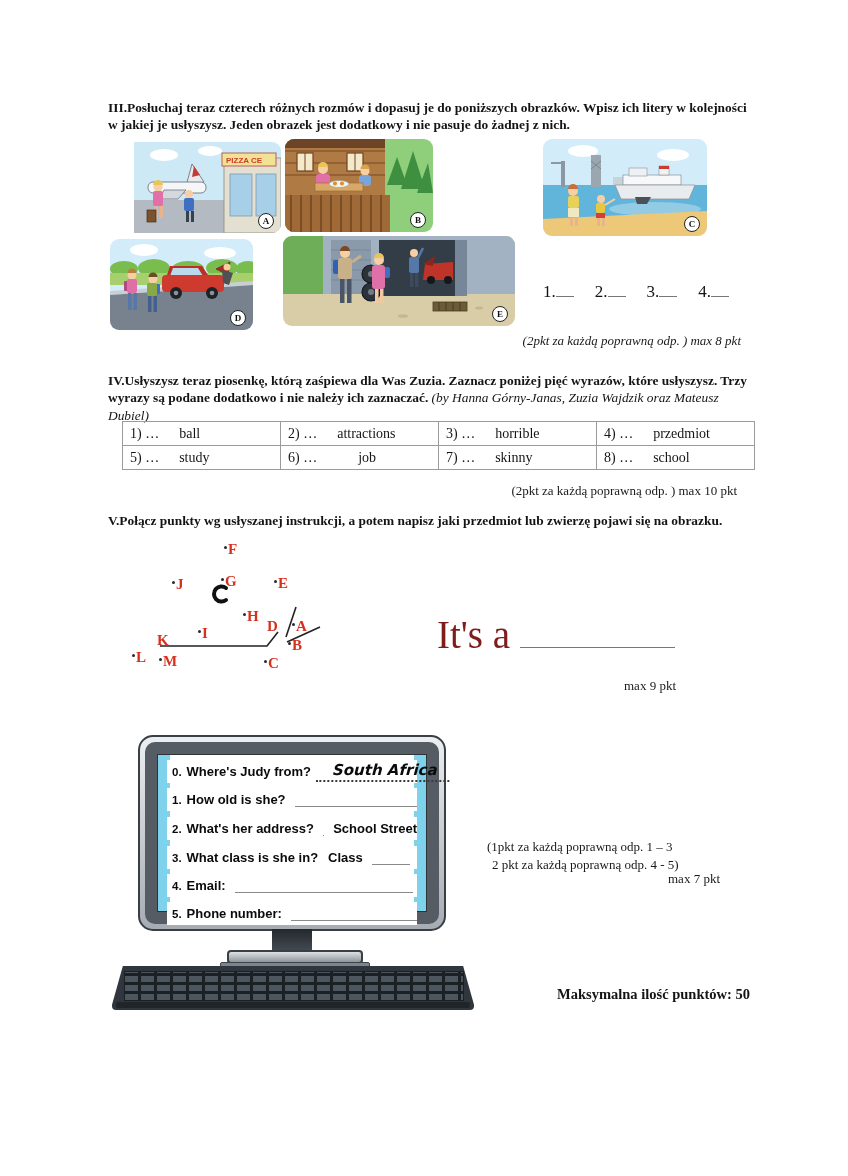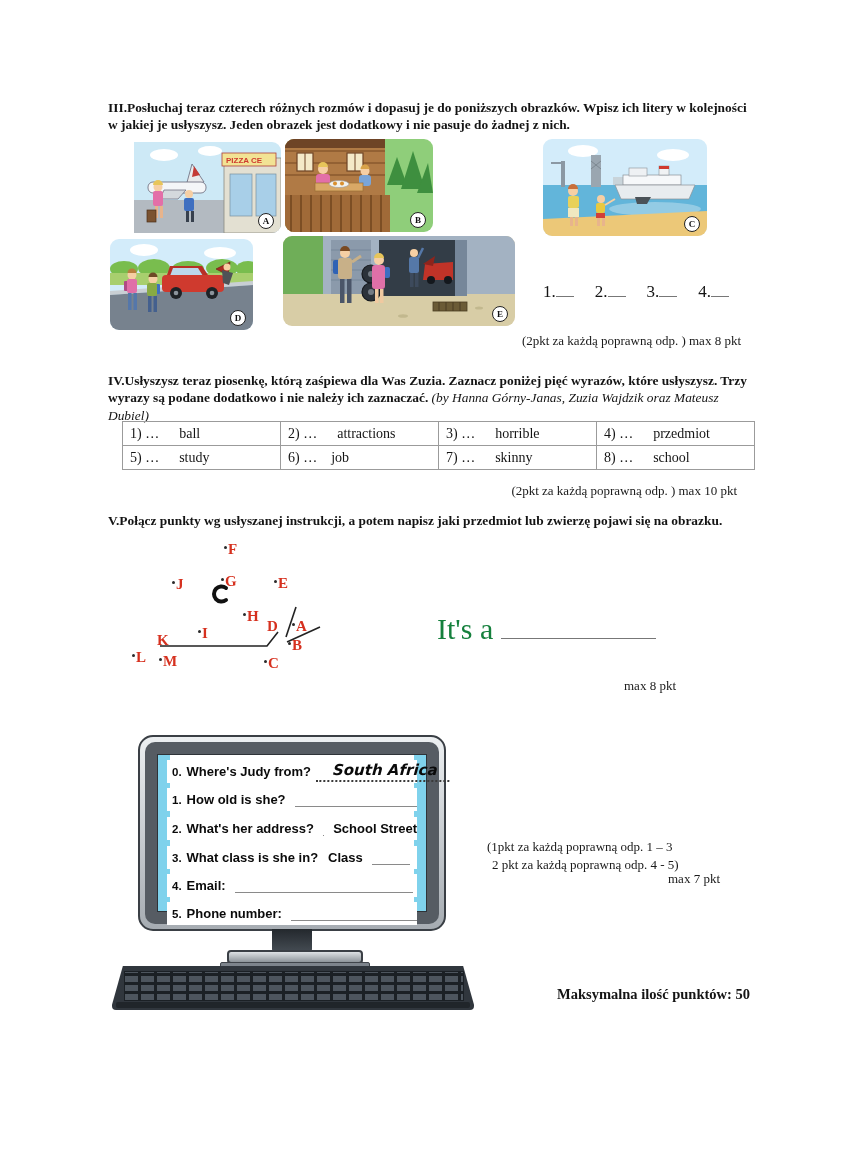--- a/index.html
+++ b/index.html
@@ -19,21 +19,21 @@
   .answers{display:flex;gap:21px;font-size:17px;}
   .ablank{display:inline-block;width:18px;border-bottom:1px solid #777;height:14px;}
   
   .tbl{border-collapse:collapse;font-size:14px;}
   .tbl td{border:1px solid #9b9b9b;width:150px;height:23px;padding:0 0 0 7px;vertical-align:middle;}
   .tbl .w{margin-left:20px;}
   
   .dot{position:absolute;font-size:15px;font-weight:700;color:#d6311f;line-height:1;}
   .dot i{display:inline-block;width:3px;height:3px;background:#2a2a2a;border-radius:50%;
          vertical-align:5px;margin-right:1px;font-style:normal;}
-  .itsa{font-size:30px;color:#15803d;}
+  .itsa{font-size:39px;color:#7f1d1d;}
   .line{display:inline-block;border-bottom:1px solid #777;}
   
   .mon{position:absolute;left:138px;top:735px;width:308px;height:196px;border-radius:15px;
        background:linear-gradient(180deg,#eceff1,#a6acb2);border:2px solid #3a3f45;box-sizing:border-box;}
   .mon-in{position:absolute;inset:5px;border-radius:10px;background:#565c63;}
   .scr{position:absolute;left:12px;top:12px;right:12px;bottom:12px;border:1px solid #2e3338;
        background:linear-gradient(90deg,#7fd2ec 0 12px,#ffffff 12px calc(100% - 12px),#7fd2ec calc(100% - 12px));}
   .q{position:absolute;left:9px;right:9px;height:23px;background:#fff;
      font-family:"Liberation Sans",sans-serif;font-weight:700;font-size:13px;color:#0a0a0a;
      display:flex;align-items:center;white-space:nowrap;}
@@ -258,37 +258,37 @@
     <div class="badge">E</div>
   </div>
 
   <div class="abs answers" style="left:543px;top:282px;">
     <span><span>1.</span><span class="ablank"></span></span>
     <span><span>2.</span><span class="ablank"></span></span>
     <span><span>3.</span><span class="ablank"></span></span>
     <span><span>4.</span><span class="ablank"></span></span>
   </div>
 
-  <div class="abs score" style="right:107px;top:333px;">(2pkt za każdą poprawną odp. ) max 8 pkt</div>
+  <div class="abs score" style="right:107px;top:333px;font-style:italic;">(2pkt za każdą poprawną odp. ) max 8 pkt</div>
 
   <div class="abs h" style="left:108px;top:372px;width:642px;">
     <span>IV.Usłyszysz teraz piosenkę, którą zaśpiewa dla Was Zuzia. Zaznacz poniżej </span><span style="">pięć wyrazów</span><span>, które usłyszysz. Trzy wyrazy są podane dodatkowo i nie należy ich zaznaczać. </span><span class="ital">(by Hanna Górny-Janas, Zuzia Wajdzik oraz Mateusz Dubiel)</span>
   </div>
 
   <table class="tbl abs" style="left:122px;top:421px;border-radius:14px;">
     <tbody>
         <tr>
       <td><span>1) …</span><span class="w">ball</span></td>
       <td><span>2) …</span><span class="w">attractions</span></td>
       <td><span>3) …</span><span class="w">horrible</span></td>
       <td><span>4) …</span><span class="w">przedmiot</span></td>
     </tr>
     <tr>
       <td><span>5) …</span><span class="w">study</span></td>
-      <td><span>6) …</span><span class="w" style="margin-left:14px;">job</span></td>
+      <td><span>6) …</span><span class="w" style="margin-left:41px;">job</span></td>
       <td><span>7) …</span><span class="w">skinny</span></td>
       <td><span>8) …</span><span class="w">school</span></td>
     </tr>
   </tbody>
     </table>
 
   <div class="abs score" style="right:111px;top:483px;">(2pkt za każdą poprawną odp. ) max 10 pkt</div>
 
   <div class="abs h" style="left:108px;top:512px;width:660px;">V.Połącz punkty wg usłyszanej instrukcji, a potem napisz jaki przedmiot lub zwierzę pojawi się na obrazku.</div>
 
@@ -309,21 +309,21 @@
   <span class="dot" style="left:157px;top:633px;"><span>K</span></span>
   <span class="dot" style="left:288px;top:638px;"><i></i><span>B</span></span>
   <span class="dot" style="left:132px;top:650px;"><i></i><span>L</span></span>
   <span class="dot" style="left:159px;top:654px;"><i></i><span>M</span></span>
   <span class="dot" style="left:264px;top:656px;"><i></i><span>C</span></span>
 
   <div class="abs itsa" style="left:437px;top:612px;">
     <span>It's a</span>
     <span class="line" style="width:155px;height:24px;vertical-align:baseline;"></span>
   </div>
-  <div class="abs score" style="left:624px;top:678px;">max 8 pkt</div>
+  <div class="abs score" style="left:624px;top:678px;">max 9 pkt</div>
 
 
   <div class="mon">
     <div class="mon-in">
       <div class="scr">
         <div class="q" style="top:5px;">
           <span class="qn">0.</span>
           <span>Where's Judy from?</span>
           <span class="hand">South Africa</span>
         </div>

